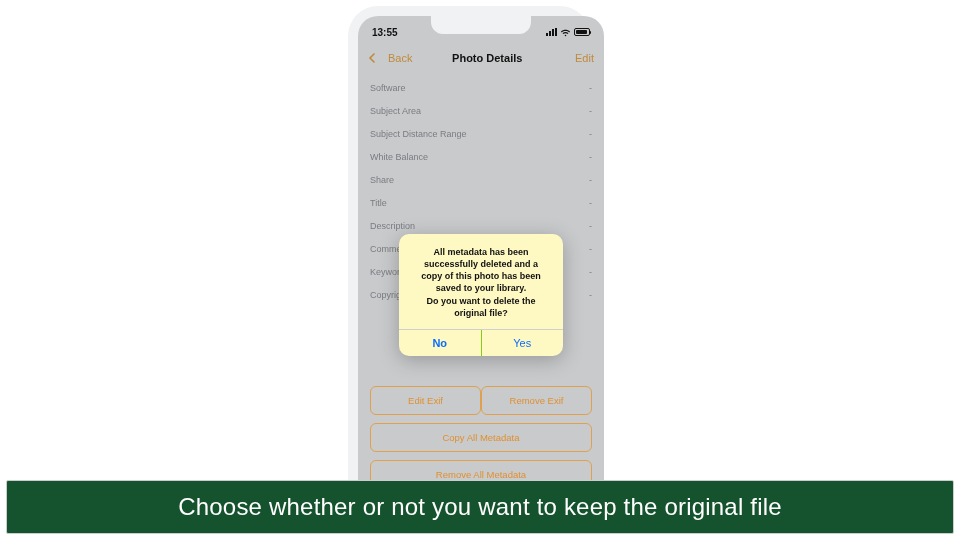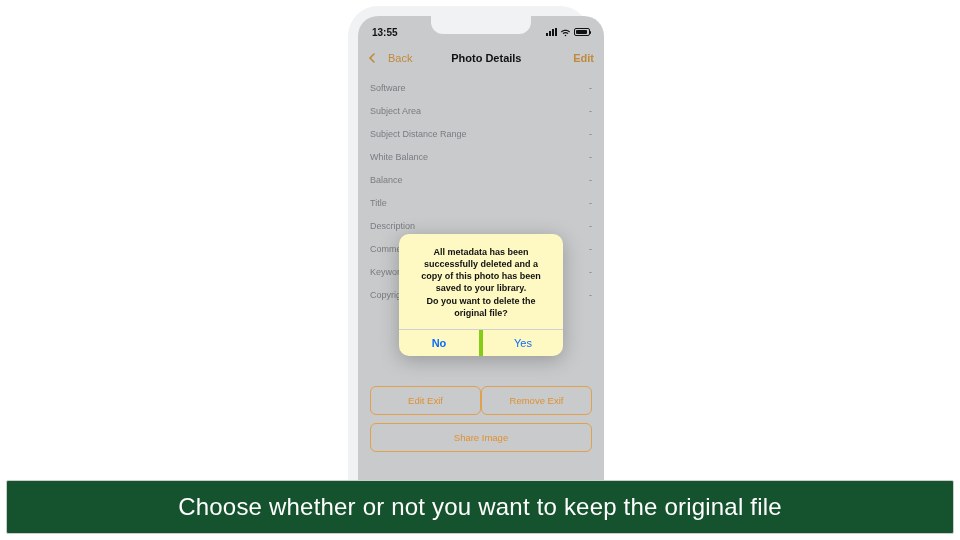--- a/index.html
+++ b/index.html
@@ -63,21 +63,21 @@
     left: 0; right: 0;
     height: 28px;
     display: flex;
     align-items: center;
     justify-content: space-between;
     padding: 0 10px;
     font-size: 11px;
   }
   .nav-back { color: #c08a3c; display:flex; align-items:center; gap:13px;}
   .nav-title { color: #111; font-weight: 600; font-size: 11px;}
-  .nav-edit { color: #c08a3c; font-weight: 700; padding-left: 13px;}
+  .nav-edit { color: #c08a3c; font-weight: 400; padding-left: 13px;}
   .list {
     position: absolute;
     top: 60px;
     left: 0; right: 0;
     padding: 0 12px;
   }
   .row {
     display: flex;
     justify-content: space-between;
     align-items: center;
@@ -134,21 +134,21 @@
     display: flex;
     border-top: 1px solid #d0d0d3;
   }
   .alert-buttons div {
     flex: 1;
     text-align: center;
     padding: 7px 0;
     font-size: 11px;
     color: #0b6dff;
   }
-  .alert-buttons div:first-child { border-right: 4px solid #84cc16; font-weight:600;}
+  .alert-buttons div:first-child { border-right: 1px solid #84cc16; font-weight:600;}
   .caption-bar {
     position: absolute;
     left: 6px;
     right: 6px;
     bottom: 6px;
     height: 54px;
     background: #14532d;
     border: 1px solid #ccc;
     border-radius: 2px;
     color: #fff;
@@ -215,21 +215,21 @@
         </div>
       <div class="row">
           <span>Subject Distance Range</span>
           <span>-</span>
         </div>
       <div class="row">
           <span>White Balance</span>
           <span>-</span>
         </div>
       <div class="row">
-          <span>Balance</span>
+          <span>Share</span>
           <span>-</span>
         </div>
       <div class="row">
           <span>Title</span>
           <span>-</span>
         </div>
       <div class="row">
           <span>Description</span>
           <span>-</span>
         </div>
@@ -245,20 +245,22 @@
           <span>Copyright</span>
           <span>-</span>
         </div>
     </div>
 
     <div class="btn-group">
       <div class="btn-row">
         <div class="obtn">Edit Exif</div>
         <div class="obtn">Remove Exif</div>
       </div>
+      <div class="obtn">Copy All Metadata</div>
+      <div class="obtn">Remove All Metadata</div>
       <div class="obtn">Share Image</div>
     </div>
 
     <div class="dim-overlay"></div>
 
     <div class="alert">
       <div class="alert-body">
         <div>All metadata has been</div>
         <div>successfully deleted and a</div>
         <div>copy of this photo has been</div>

